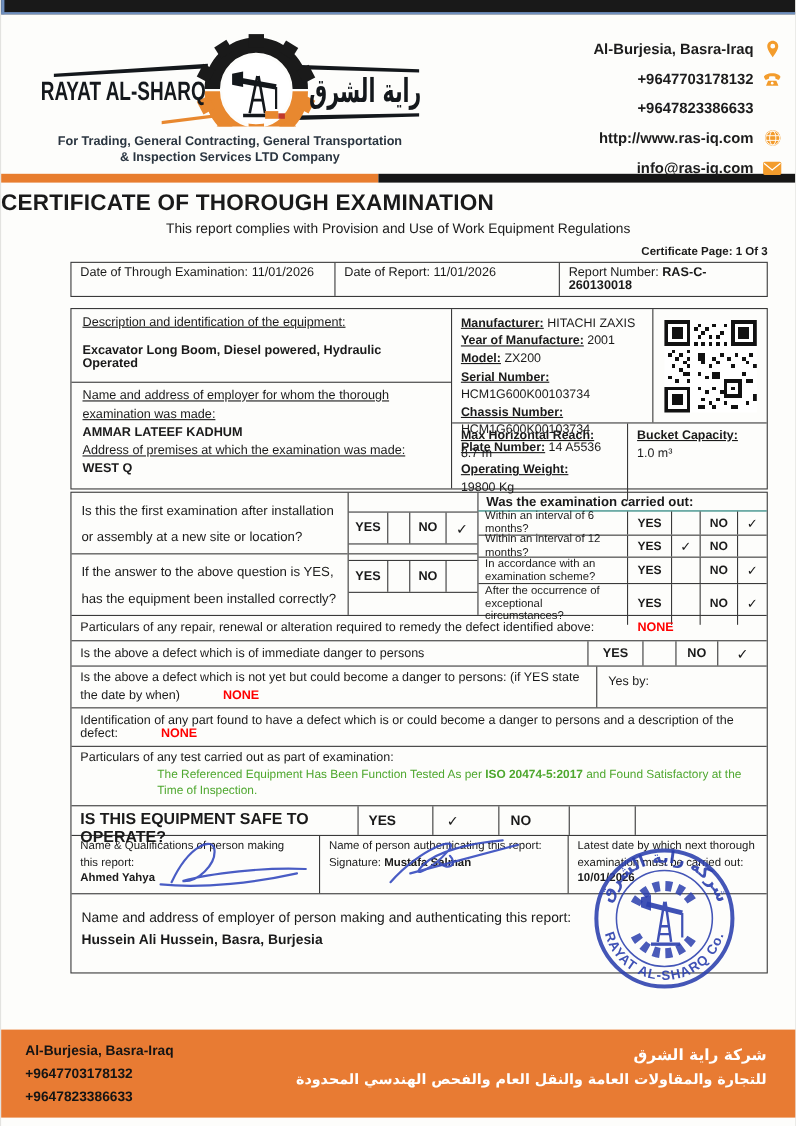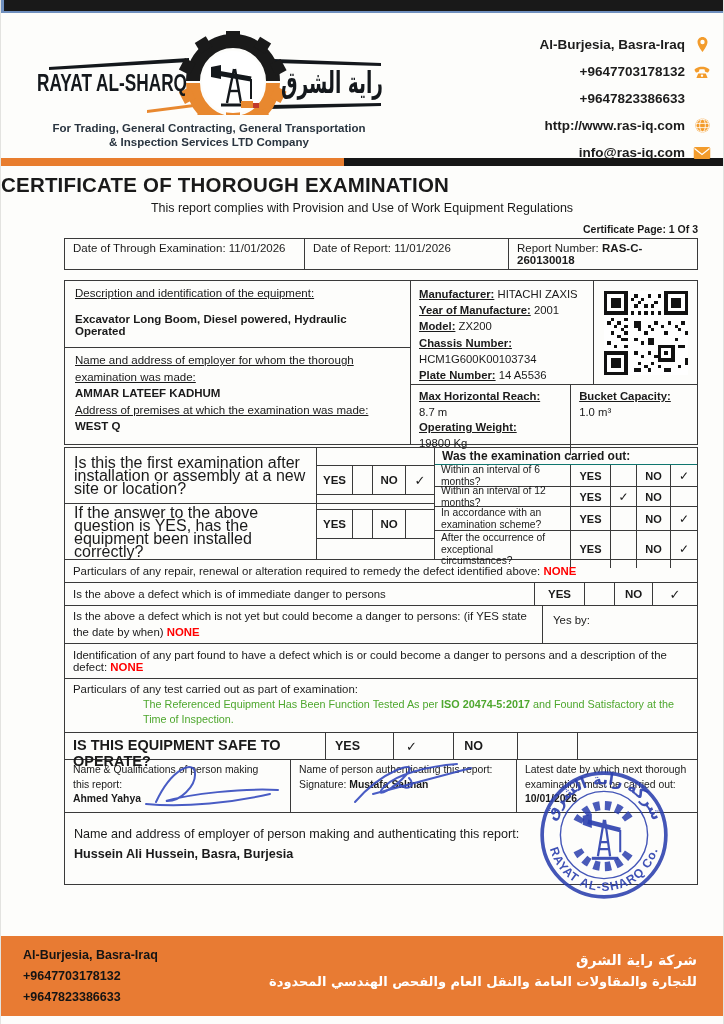--- a/index.html
+++ b/index.html
@@ -44,21 +44,21 @@
   .eq-bot { display:flex; flex:1; font-size:11.3px; }
   .reach { width:56%; border-right:1px solid #3a3a3a; padding:4px 8px; line-height:15.5px; }
   .bucket { flex:1; padding:4px 8px; line-height:15.5px; }
   
   .main-table { margin-top:2px; }
   .mrow { border-top:1px solid #3a3a3a; }
   .mrow:first-child { border-top:none; }
   
   .q-row { display:flex; height:111px; }
   .qcol { width:252px; border-right:1px solid #3a3a3a; display:flex; flex-direction:column; }
-  .qhalf { flex:1; display:flex; align-items:center; padding:0 9px; font-size:16px; line-height:13px; }
+  .qhalf { flex:1; display:flex; align-items:center; padding:0 9px; font-size:12px; line-height:24px; }
   .qhalf.first { border-bottom:1px solid #3a3a3a; }
   .midcol { width:118px; border-right:1px solid #3a3a3a; display:flex; flex-direction:column; }
   .midhalf { height:55px; padding-top:17px; }
   .midhalf.second { border-top:1px solid #3a3a3a; height:56px; padding-top:5px; }
   .yn-strip { display:flex; height:30px; border-top:1px solid #3a3a3a; border-bottom:1px solid #3a3a3a; }
   .yn-strip > div { border-right:1px solid #3a3a3a; display:flex; align-items:center; justify-content:center; }
   .yn-strip > div:last-child { border-right:none; }
   .yn-yes { width:36px; font-weight:bold; font-size:11.5px; }
   .yn-blank { width:20px; }
   .yn-no { width:33px; font-weight:bold; font-size:11.5px; }
@@ -66,21 +66,21 @@
   .rightcol { flex:1; display:flex; flex-direction:column; }
   .rhead { font-size:12px; font-weight:bold; padding:1px 7px; border-bottom:1px solid #0f766e; height:18px; }
   .srow { display:flex; border-bottom:1px solid #3a3a3a; }
   .srow:last-child { border-bottom:none; flex:1; }
   .sq-text { flex:1; font-size:10.3px; line-height:11.5px; padding:1px 6px; border-right:1px solid #3a3a3a; display:flex; align-items:center; }
   .sq-yes { width:40px; font-weight:bold; font-size:11px; border-right:1px solid #3a3a3a; display:flex; align-items:center; justify-content:center; }
   .sq-t { width:26px; border-right:1px solid #3a3a3a; display:flex; align-items:center; justify-content:center; font-size:12px; }
   .sq-no { width:34px; font-weight:bold; font-size:11px; border-right:1px solid #3a3a3a; display:flex; align-items:center; justify-content:center; }
   .sq-t2 { width:26px; display:flex; align-items:center; justify-content:center; font-size:12px; }
   .r1 { height:22px; } .r2 { height:20px; } .r3 { height:24px; }
-  .red { color:#FF0000; font-weight:bold; }
+  .red { color:#FF0000; font-weight:bold;margin-left:36px; }
   .plain-row { padding:5px 8px; font-size:11.4px; }
   .danger-row { display:flex; }
   .danger-row .dtext { flex:1; padding:5px 8px; font-size:11.4px; }
   .dcellg { border-left:1px solid #3a3a3a; display:flex; align-items:center; justify-content:center; }
   .dg-yes { width:50px; font-weight:bold; font-size:11.5px; }
   .dg-b { width:30px; }
   .dg-no { width:38px; font-weight:bold; font-size:11.5px; }
   .dg-t { width:45px; font-size:13px; }
   .future-row { display:flex; }
   .future-row .ftext { flex:1; padding:3px 8px; font-size:11.4px; line-height:15.5px; }
@@ -241,20 +241,21 @@
           <div class="u">Address of premises at which the examination was made:</div>
           <div class="b">WEST Q</div>
         </div>
       </div>
       <div class="eq-right">
         <div class="eq-top">
           <div class="mfr">
             <div><span class="b u">Manufacturer:</span><span> HITACHI ZAXIS</span></div>
             <div><span class="b u">Year of Manufacture:</span><span> 2001</span></div>
             <div><span class="b u">Model:</span><span> ZX200</span></div>
+            <div><span class="b u">Serial Number:</span><span> HCM1G600K00103734</span></div>
             <div><span class="b u">Chassis Number:</span><span> HCM1G600K00103734</span></div>
             <div><span class="b u">Plate Number:</span><span> 14 A5536</span></div>
           </div>
           <div class="qr-cell">
             <svg width="84" height="84" viewBox="0 0 25 25" shape-rendering="crispEdges">
               <rect width="25" height="25" fill="#fff"></rect>
               <g fill="#111">
                 <rect x="0" y="0" width="7" height="7"></rect>
                   <rect x="18" y="0" width="7" height="7"></rect>
                   <rect x="0" y="18" width="7" height="7"></rect>

